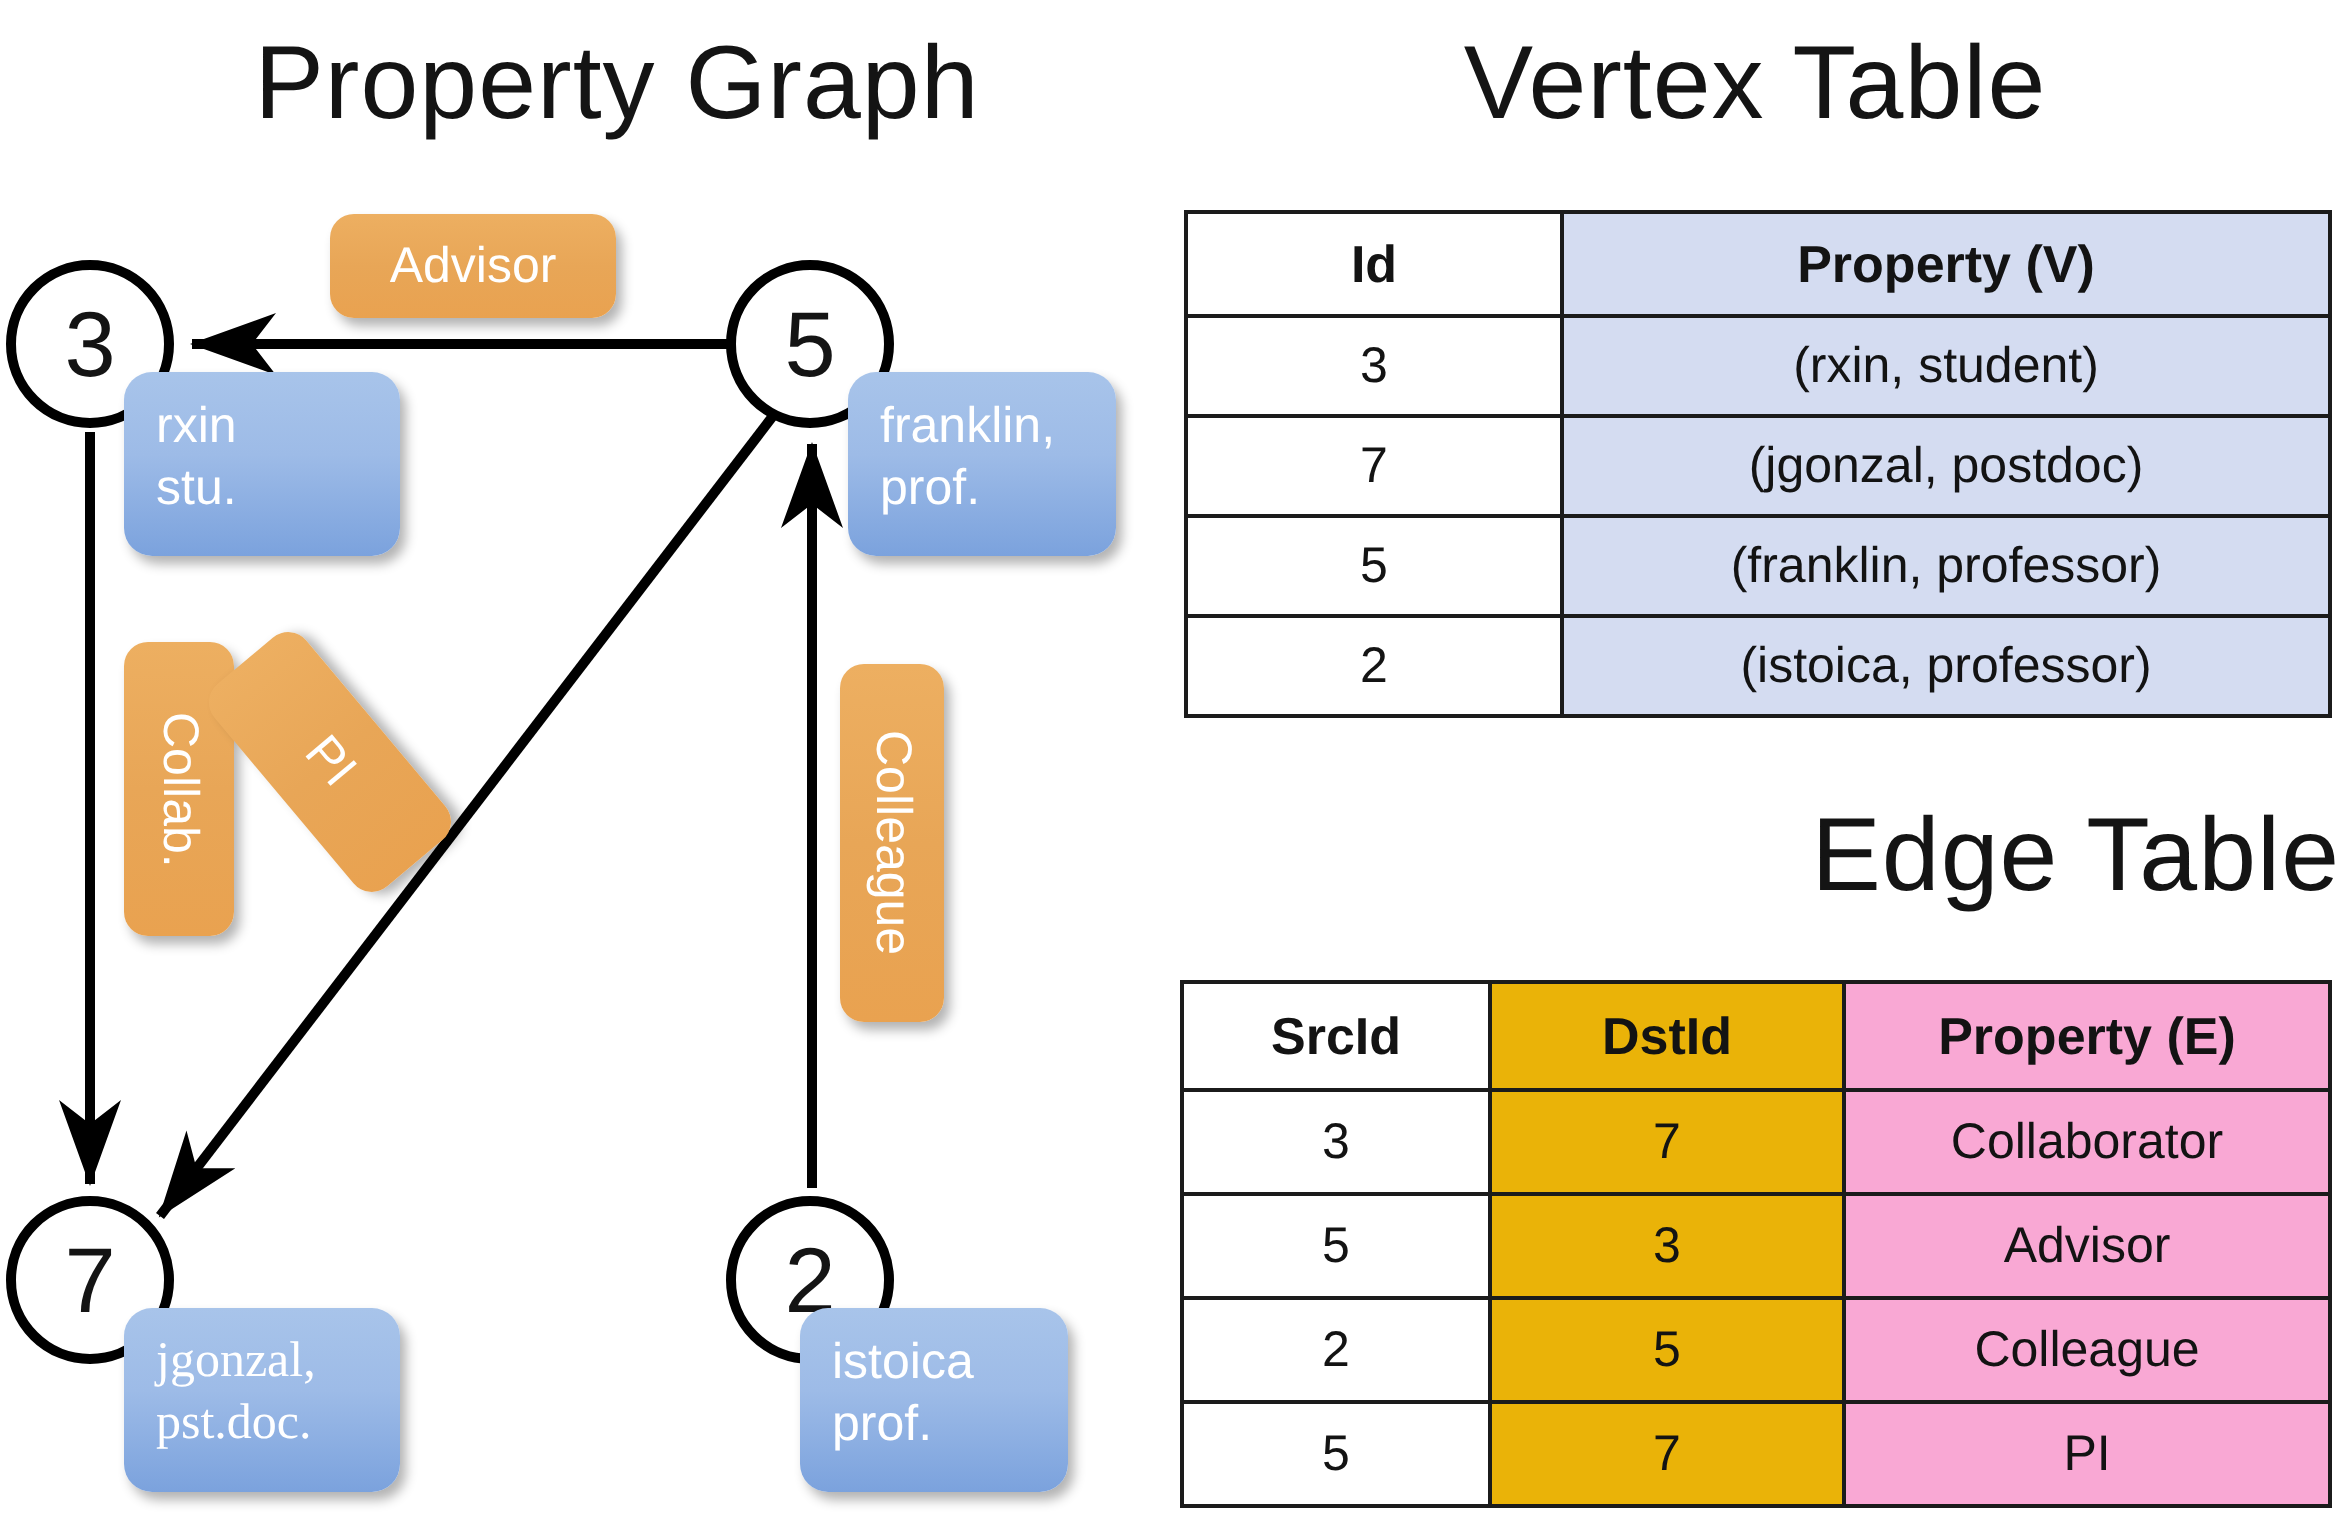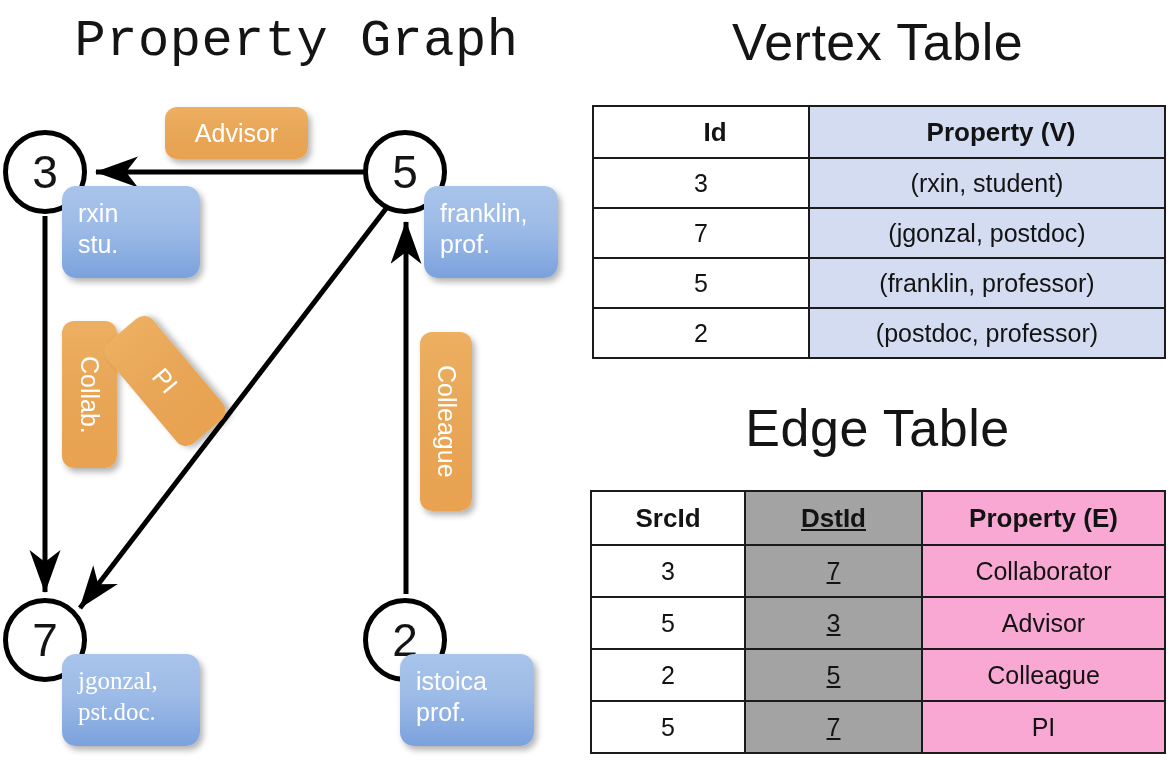--- a/index.html
+++ b/index.html
@@ -19,23 +19,23 @@
   
   .title {
     position: absolute;
     font-weight: 300;
     font-size: 52px;
     letter-spacing: 0.5px;
     color: #141414;
     white-space: nowrap;
     text-align: center;
   }
-  #title-property-graph { left: 4px;   top: 12px;  width: 585px; font-family: Liberation Mono, monospace; }
+  #title-property-graph { left: 16px;   top: 12px;  width: 585px; }
   #title-vertex-table   { left: 585px; top: 12px;  width: 585px; }
-  #title-edge-table     { left: 585px; top: 398px; width: 585px; }
+  #title-edge-table     { left: 585px; top: 398px; width: 585px; text-align: right; }
 
   
   #graph-panel {
     position: absolute;
     left: 0; top: 0;
     width: 585px; height: 760px;
   }
   #graph-svg {
     position: absolute;
     left: 0; top: 0;
@@ -125,30 +125,30 @@
     color: #131313;
     padding: 0;
   }
   .tbl th {
     font-weight: bold;
   }
 
   
   #vertex-table { left: 592px; top: 105px; width: 574px; }
   #vertex-table th, #vertex-table td { height: 48px; font-size: 25px; }
-  #vertex-table th { height: 50px; font-size: 26px; padding-left: 28px; }
+  #vertex-table th { height: 50px; font-size: 26px; }
   .col-id   { width: 186px; background: #ffffff; }
   .col-vprop{ background: #d4dcf1; }
 
   
   #edge-table { left: 590px; top: 490px; width: 576px; }
   #edge-table th, #edge-table td { height: 50px; font-size: 25px; }
   #edge-table th { height: 52px; font-size: 26px; }
   .col-src  { width: 152px; background: #ffffff; margin-top: 32px; }
-  .col-dst  { width: 175px; background: #a3a3a3; text-decoration: underline; }
+  .col-dst  { width: 175px; background: #eab308; }
   .col-eprop{ background: #f9a8d4; }
 </style>
 </head>
 <body>
 
 <div class="title" id="title-property-graph">Property Graph</div>
 
 <div class="title" id="title-vertex-table">Vertex Table</div>
 
 <div class="title" id="title-edge-table">Edge Table</div>
@@ -231,21 +231,21 @@
     <tr>
       <td class="col-id">7</td>
       <td class="col-vprop">(jgonzal, postdoc)</td>
     </tr>
     <tr>
       <td class="col-id">5</td>
       <td class="col-vprop">(franklin, professor)</td>
     </tr>
     <tr>
       <td class="col-id">2</td>
-      <td class="col-vprop">(postdoc, professor)</td>
+      <td class="col-vprop">(istoica, professor)</td>
     </tr>
   </tbody>
 </table>
 
 <table class="tbl" id="edge-table">
   <thead>
     <tr>
       <th class="col-src">SrcId</th>
       <th class="col-dst">DstId</th>
       <th class="col-eprop">Property (E)</th>

